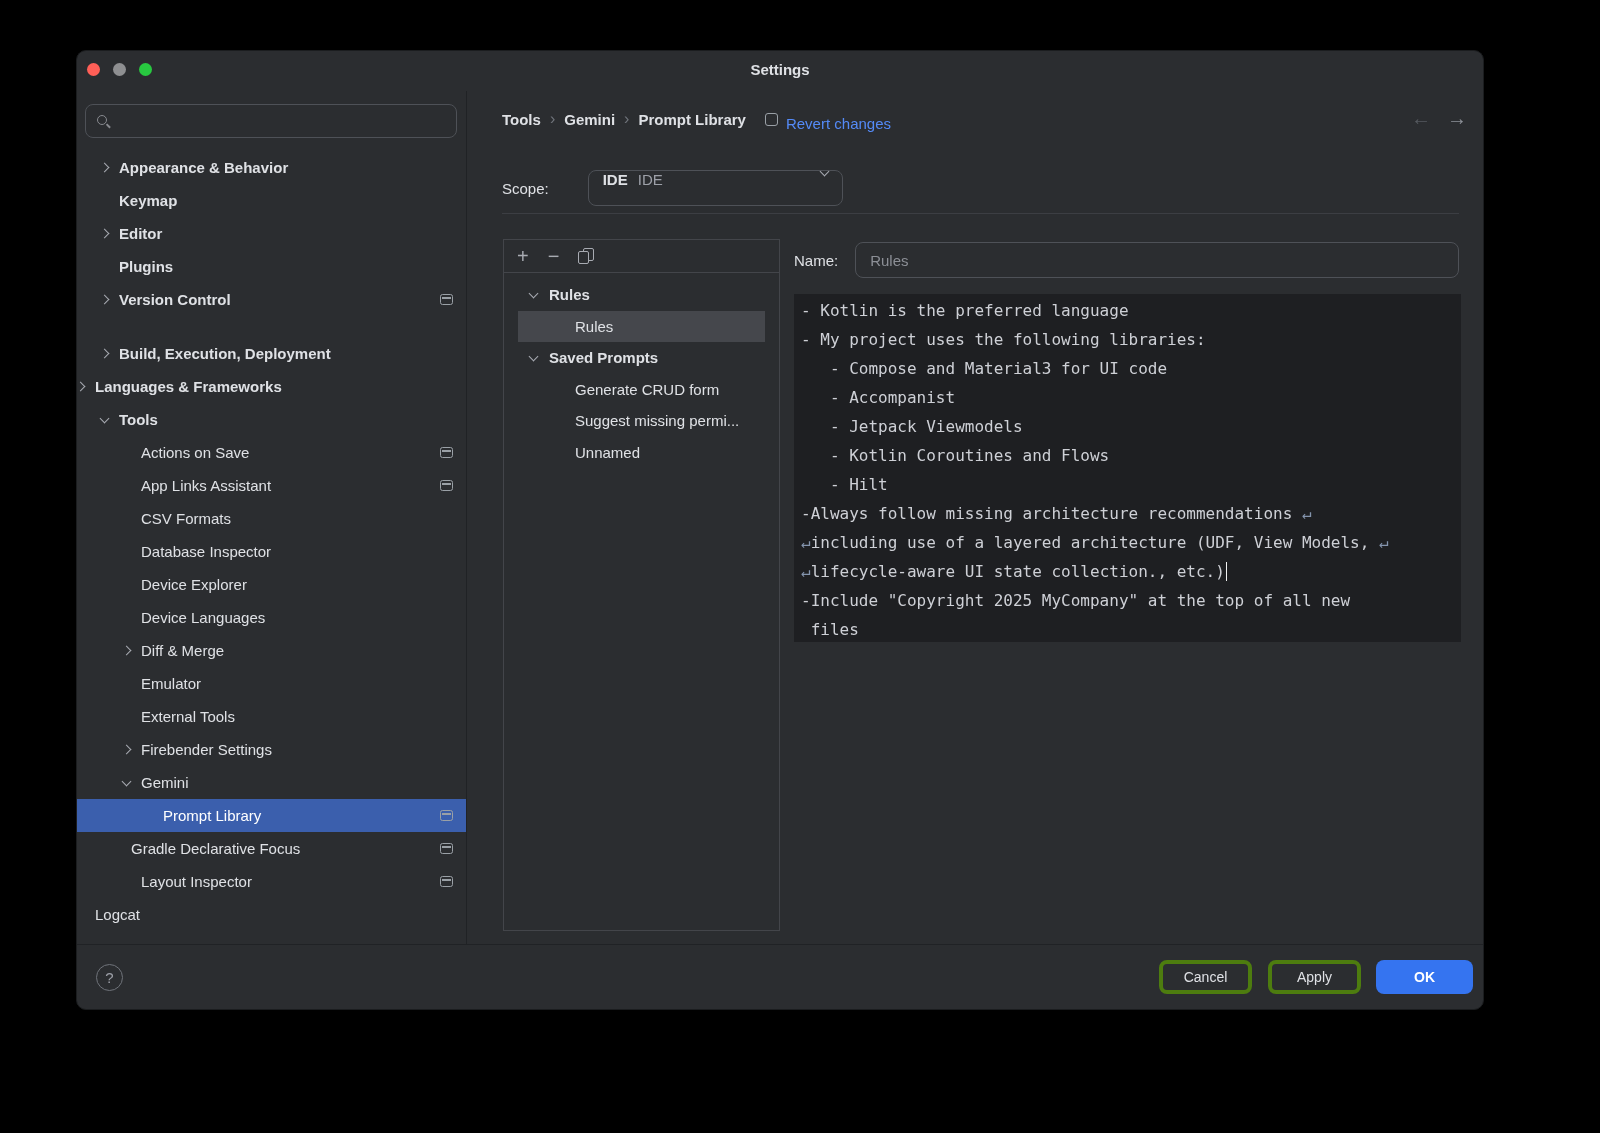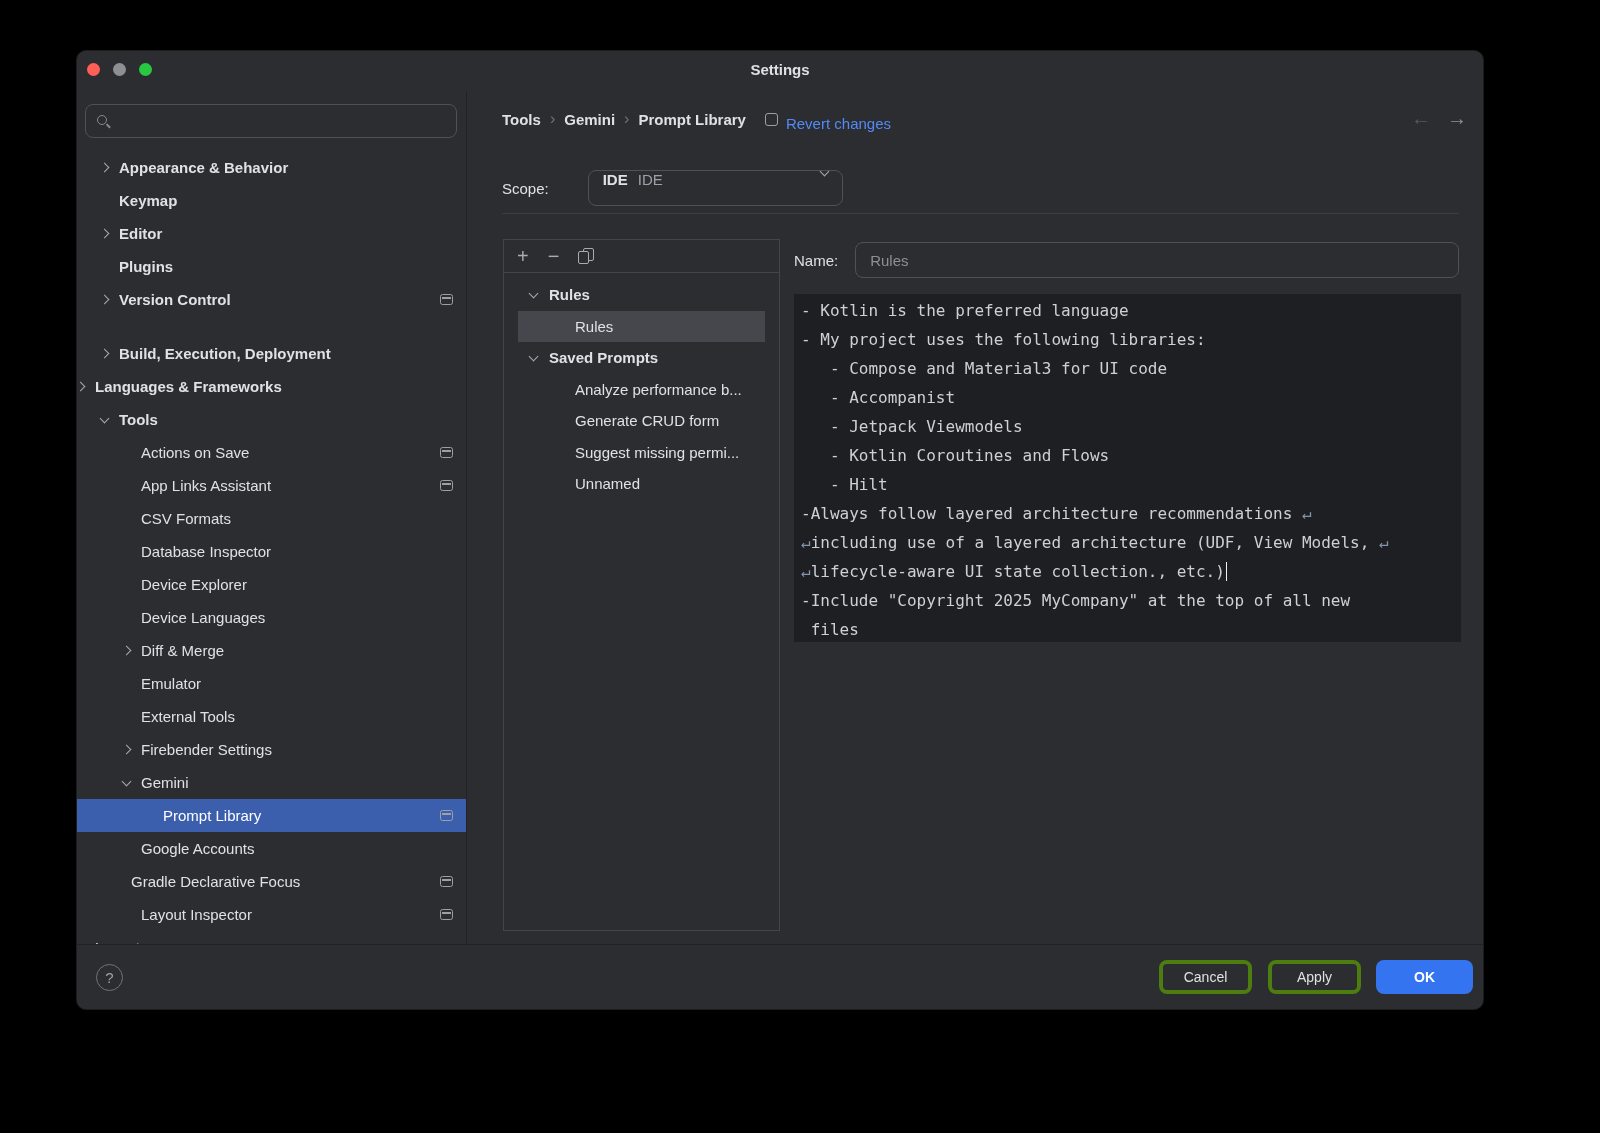--- a/index.html
+++ b/index.html
@@ -206,24 +206,20 @@
           <span class="chev-slot">
             <span class="chev down"></span>
           </span>
           <span class="lbl">Gemini</span>
         </div>
         <div class="side-row selected" style="padding-left: 68px;">
           <span class="chev-slot"></span>
           <span class="lbl">Prompt Library</span>
           <span class="badge"></span>
         </div>
-        <div class="side-row" style="padding-left: 46px;">
-          <span class="chev-slot"></span>
-          <span class="lbl">Google Accounts</span>
-        </div>
         <div class="side-row" style="padding-left: 36px;">
           <span class="chev-slot"></span>
           <span class="lbl">Gradle Declarative Focus</span>
           <span class="badge"></span>
         </div>
         <div class="side-row" style="padding-left: 46px;">
           <span class="chev-slot"></span>
           <span class="lbl">Layout Inspector</span>
           <span class="badge"></span>
         </div>
@@ -275,23 +271,20 @@
           <div class="ptree-row item selected">
             <span>Rules</span>
           </div>
           <div class="ptree-row group">
             <span class="chev-slot">
               <span class="chev down"></span>
             </span>
             <span>Saved Prompts</span>
           </div>
           <div class="ptree-row item">
-            <span>Analyze performance b...</span>
-          </div>
-          <div class="ptree-row item">
             <span>Generate CRUD form</span>
           </div>
           <div class="ptree-row item">
             <span>Suggest missing permi...</span>
           </div>
           <div class="ptree-row item">
             <span>Unnamed</span>
           </div>
         </div>
     </div>
@@ -302,21 +295,21 @@
     </div>
 
     <div class="editor">
         <div class="ed-line"><span>- Kotlin is the preferred language</span></div>
         <div class="ed-line"><span>- My project uses the following libraries:</span></div>
         <div class="ed-line"><span>   - Compose and Material3 for UI code</span></div>
         <div class="ed-line"><span>   - Accompanist</span></div>
         <div class="ed-line"><span>   - Jetpack Viewmodels</span></div>
         <div class="ed-line"><span>   - Kotlin Coroutines and Flows</span></div>
         <div class="ed-line"><span>   - Hilt</span></div>
-        <div class="ed-line"><span>-Always follow layered architecture recommendations </span><span class="wrap-arrow">↵</span></div>
+        <div class="ed-line"><span>-Always follow missing architecture recommendations </span><span class="wrap-arrow">↵</span></div>
         <div class="ed-line"><span class="wrap-arrow">↵</span><span>including use of a layered architecture (UDF, View Models, </span><span class="wrap-arrow">↵</span></div>
         <div class="ed-line"><span class="wrap-arrow">↵</span><span>lifecycle-aware UI state collection., etc.)</span><span class="caret"></span></div>
         <div class="ed-line"><span>-Include "Copyright 2025 MyCompany" at the top of all new</span></div>
         <div class="ed-line"><span> files</span></div>
       </div>
   </div>
 
   <div class="footer">
     <div class="help">
       <span>?</span>

